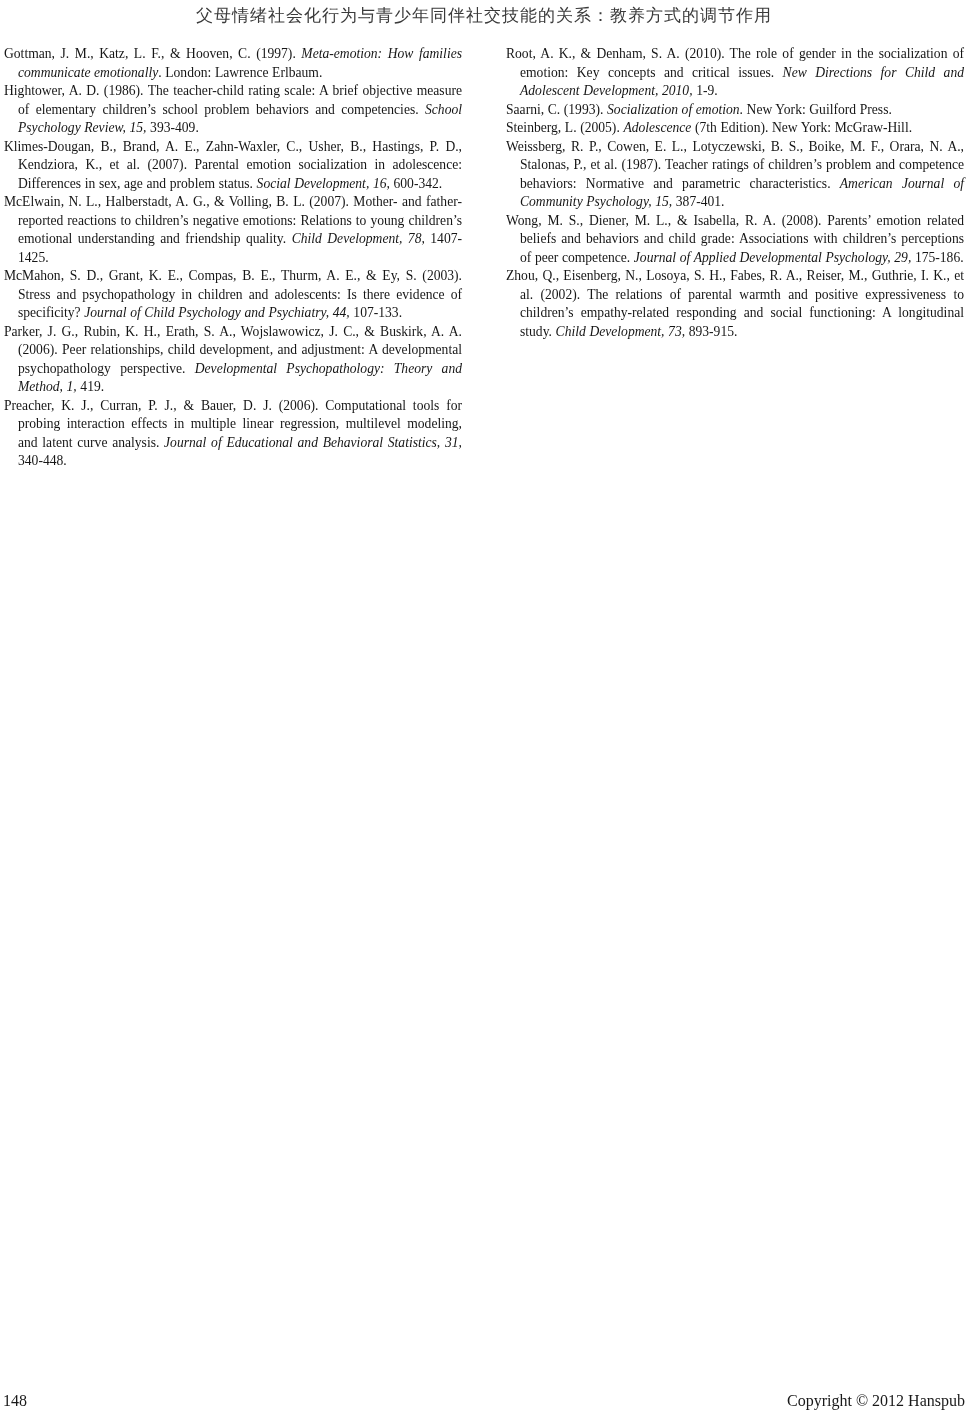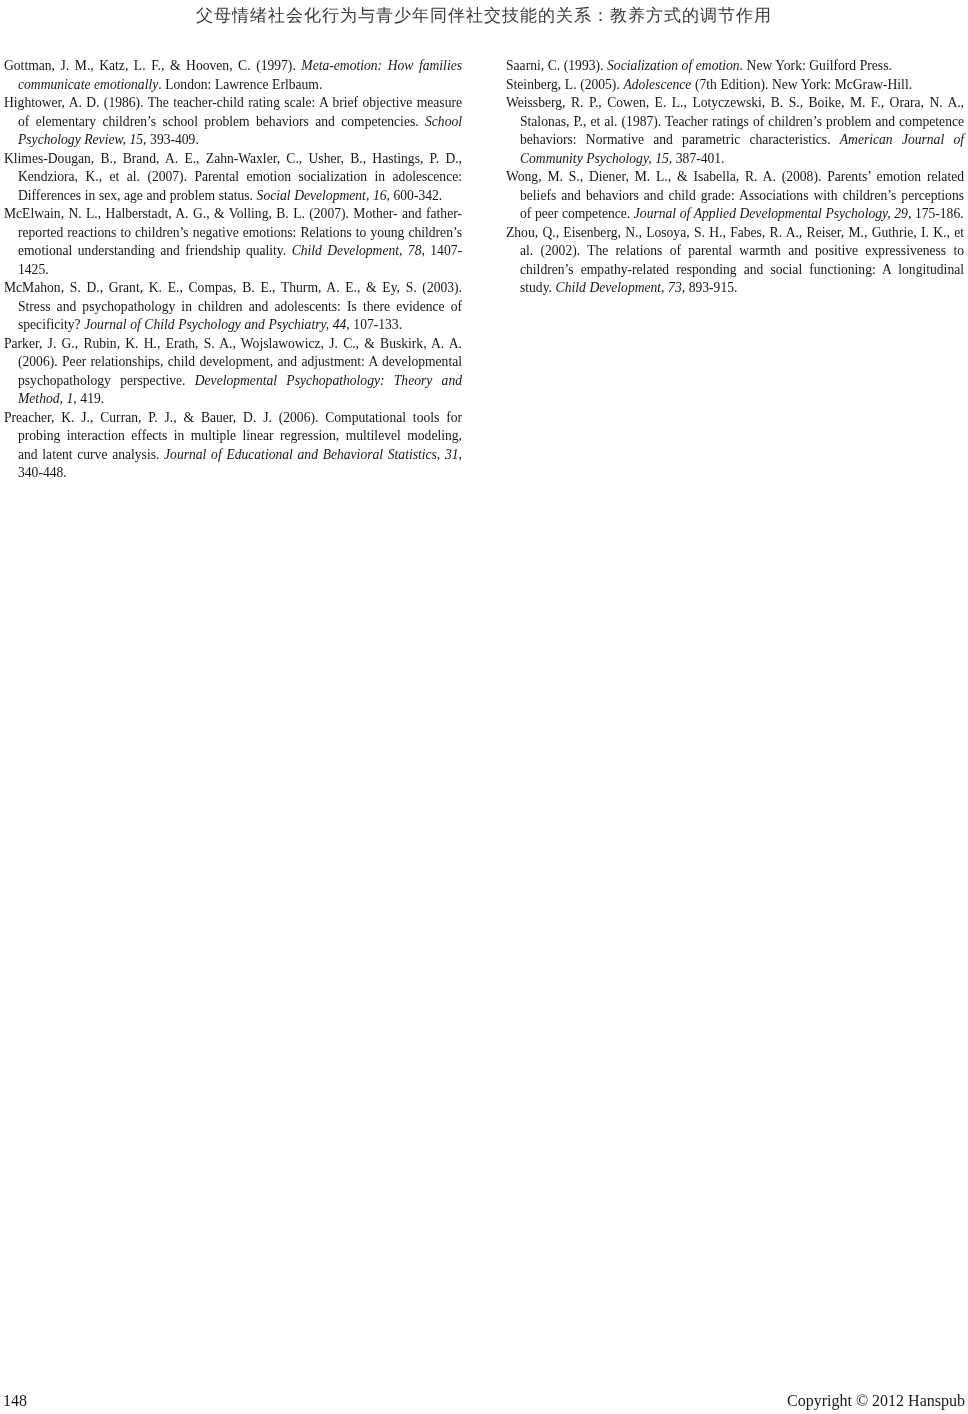--- a/index.html
+++ b/index.html
@@ -26,21 +26,21 @@
   .running-title {
     font-size: 17px;
     line-height: 23px;
     color: #3a3a3a;
     letter-spacing: 1px;
   }
   .columns {
     display: flex;
     gap: 44px;
     padding: 0 4px;
-    margin-top: 30px;
+    margin-top: 18px;
   }
   .col {
     width: 458px;
     flex: 0 0 458px;
   }
   .ref {
     margin: 0;
     font-size: 13.6px;
     line-height: 18.5px;
     text-align: justify;
@@ -77,20 +77,21 @@
     <div class="col" id="col-left">
         <p class="ref"><span>Gottman, J. M., Katz, L. F., &amp; Hooven, C. (1997). </span><span class="it">Meta-emotion: How families communicate emotionally</span><span>. London: Lawrence Erlbaum.</span></p>
         <p class="ref"><span>Hightower, A. D. (1986). The teacher-child rating scale: A brief objective measure of elementary children’s school problem behaviors and competencies. </span><span class="it">School Psychology Review, 15, </span><span>393-409.</span></p>
         <p class="ref"><span>Klimes-Dougan, B., Brand, A. E., Zahn-Waxler, C., Usher, B., Hastings, P. D., Kendziora, K., et al. (2007). Parental emotion socialization in adolescence: Differences in sex, age and problem status. </span><span class="it">Social Development, 16, </span><span>600-342.</span></p>
         <p class="ref"><span>McElwain, N. L., Halberstadt, A. G., &amp; Volling, B. L. (2007). Mother- and father-reported reactions to children’s negative emotions: Relations to young children’s emotional understanding and friendship quality. </span><span class="it">Child Development, 78, </span><span>1407-1425.</span></p>
         <p class="ref"><span>McMahon, S. D., Grant, K. E., Compas, B. E., Thurm, A. E., &amp; Ey, S. (2003). Stress and psychopathology in children and adolescents: Is there evidence of specificity? </span><span class="it">Journal of Child Psychology and Psychiatry, 44, </span><span>107-133.</span></p>
         <p class="ref"><span>Parker, J. G., Rubin, K. H., Erath, S. A., Wojslawowicz, J. C., &amp; Buskirk, A. A. (2006). Peer relationships, child development, and adjustment: A developmental psychopathology perspective. </span><span class="it">Developmental Psychopathology: Theory and Method, 1, </span><span>419.</span></p>
         <p class="ref"><span>Preacher, K. J., Curran, P. J., &amp; Bauer, D. J. (2006). Computational tools for probing interaction effects in multiple linear regression, multilevel modeling, and latent curve analysis. </span><span class="it">Journal of Educational and Behavioral Statistics, 31, </span><span>340-448.</span></p>
       </div>
     <div class="col" id="col-right">
+        <p class="ref"><span>Root, A. K., &amp; Denham, S. A. (2010). The role of gender in the socialization of emotion: Key concepts and critical issues. </span><span class="it">New Directions for Child and Adolescent Development, 2010, </span><span>1-9.</span></p>
         <p class="ref"><span>Saarni, C. (1993). </span><span class="it">Socialization of emotion</span><span>. New York: Guilford Press.</span></p>
         <p class="ref"><span>Steinberg, L. (2005). </span><span class="it">Adolescence</span><span> (7th Edition). New York: McGraw-Hill.</span></p>
         <p class="ref"><span>Weissberg, R. P., Cowen, E. L., Lotyczewski, B. S., Boike, M. F., Orara, N. A., Stalonas, P., et al. (1987). Teacher ratings of children’s problem and competence behaviors: Normative and parametric characteristics. </span><span class="it">American Journal of Community Psychology, 15, </span><span>387-401.</span></p>
         <p class="ref"><span>Wong, M. S., Diener, M. L., &amp; Isabella, R. A. (2008). Parents’ emotion related beliefs and behaviors and child grade: Associations with children’s perceptions of peer competence. </span><span class="it">Journal of Applied Developmental Psychology, 29, </span><span>175-186.</span></p>
         <p class="ref"><span>Zhou, Q., Eisenberg, N., Losoya, S. H., Fabes, R. A., Reiser, M., Guthrie, I. K., et al. (2002). The relations of parental warmth and positive expressiveness to children’s empathy-related responding and social functioning: A longitudinal study. </span><span class="it">Child Development, 73, </span><span>893-915.</span></p>
       </div>
   </div>
 
   <div class="footer">
     <span>148</span>

